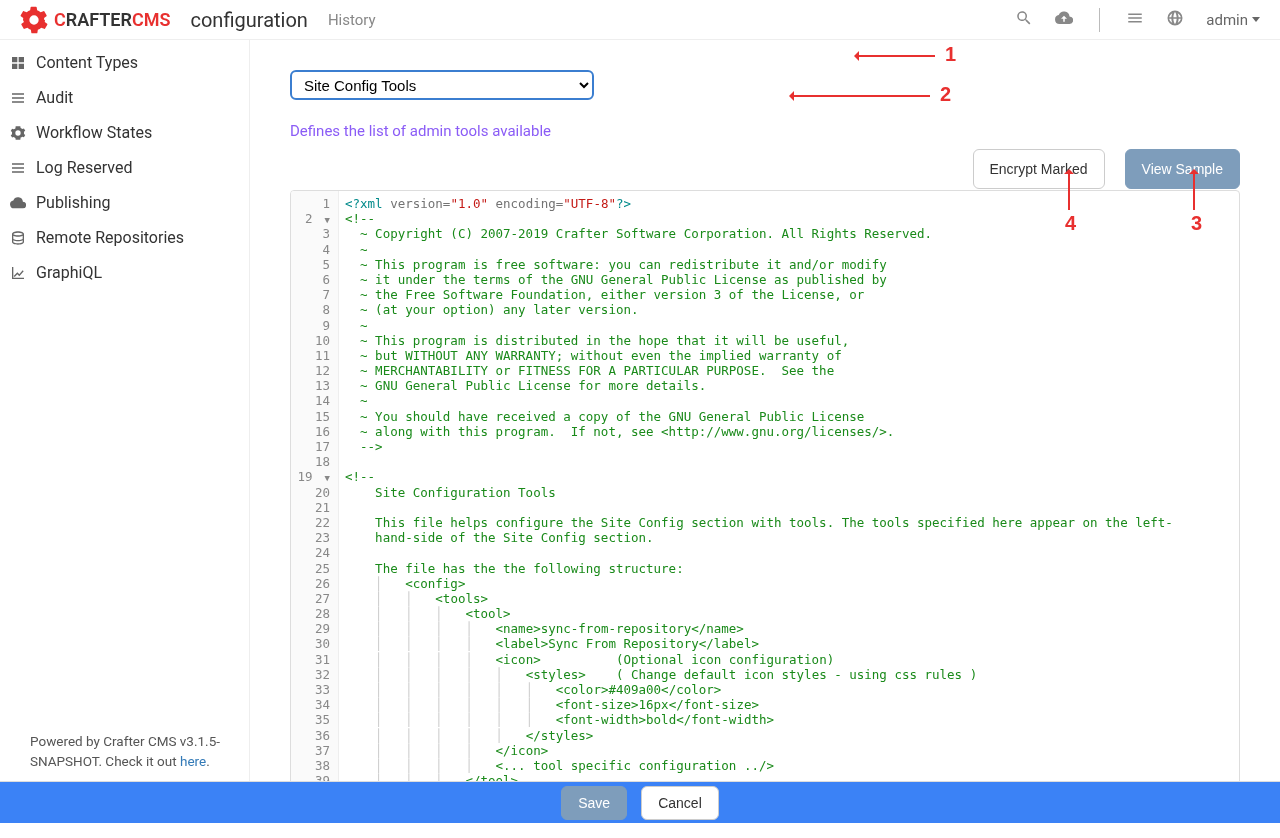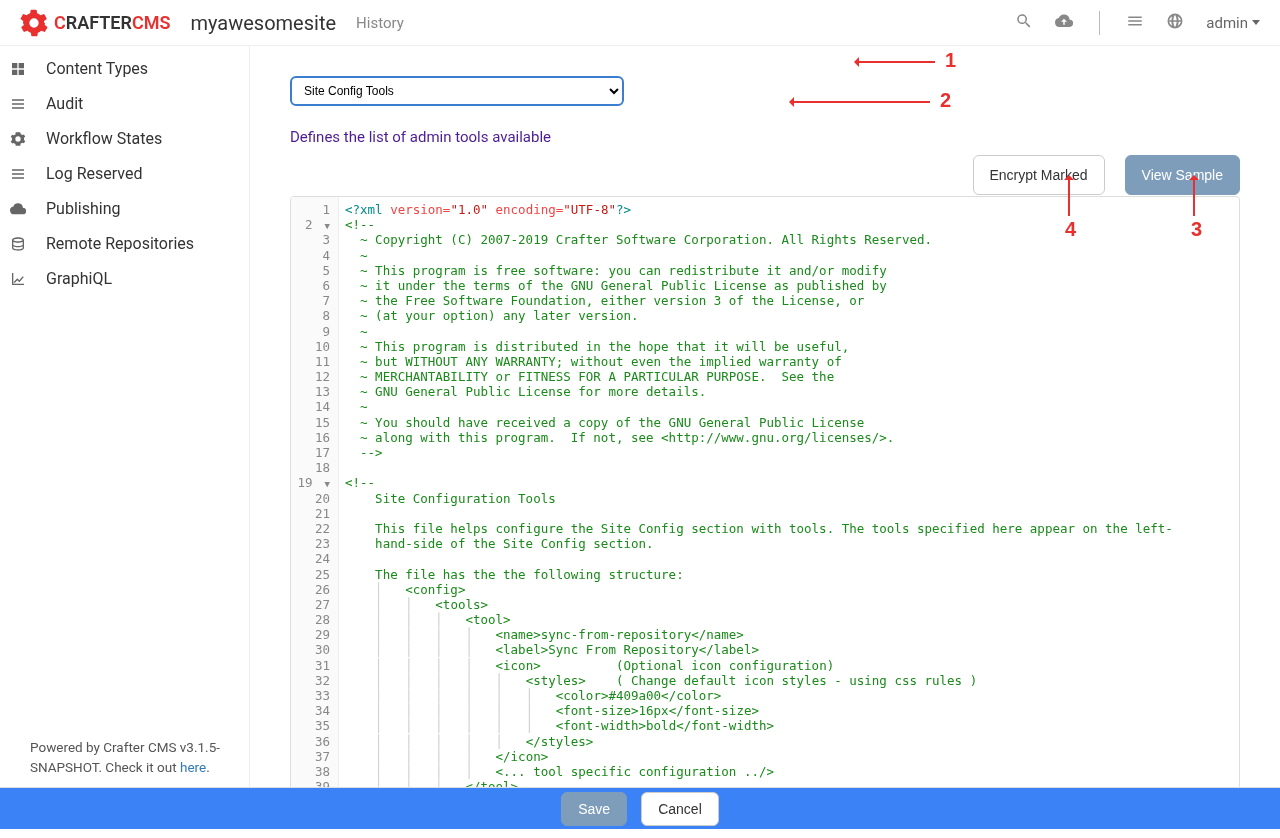--- a/index.html
+++ b/index.html
@@ -1,72 +1,72 @@
 <!DOCTYPE html>
 <html><head>
 <meta charset="utf-8">
 <style>
   * { box-sizing: border-box; margin: 0; padding: 0; }
   body { font-family: -apple-system, BlinkMacSystemFont, "Segoe UI", Roboto, "Helvetica Neue", Arial, sans-serif; font-size: 14px; color: #333; background: #fff; }
-  .header { height: 46px; display: flex; align-items: center; padding: 0 20px; border-bottom: 1px solid #eee; }
+  .header { height: 40px; display: flex; align-items: center; padding: 0 20px; border-bottom: 1px solid #eee; }
   .logo { display: flex; align-items: center; margin-right: 20px; }
   .logo-gear { width: 28px; height: 28px; margin-right: 6px; }
   .logo-text { font-size: 18px; font-weight: 600; color: #333; }
   .logo-text .red { color: #e8302f; }
   .site-name { font-size: 20px; color: #333; margin-right: 20px; }
   .history-link { font-size: 15px; color: #888; }
   .header-spacer { flex: 1; }
   .header-icons { display: flex; align-items: center; gap: 22px; color: #888; }
   .header-icons .divider { width: 1px; height: 24px; background: #bbb; margin: 0 4px; }
   .header-icons svg { width: 18px; height: 18px; fill: #888; }
   .admin-dd { font-size: 15px; color: #666; cursor: pointer; display:flex; align-items:center; gap:4px;}
   .caret-down { width:0; height:0; border-left:4px solid transparent; border-right:4px solid transparent; border-top:5px solid #666; display:inline-block;}
   .body { display: flex; height: calc(100vh - 55px - 42px); }
   .sidebar { width: 250px; border-right: 1px solid #eee; padding-top: 5px; display:flex; flex-direction:column;}
-  .side-item { display: flex; align-items: center; padding: 8px 10px; font-size: 16px; color: #333; cursor: pointer; gap: 20px; }
+  .side-item { display: flex; align-items: center; padding: 8px 10px; font-size: 16px; color: #333; cursor: pointer; gap: 10px; }
   .side-item.active { background: #7e9dbb; color: #fff; }
   .side-item svg { width: 16px; height: 16px; fill: #666; flex-shrink: 0; }
   .side-item.active svg { fill: #fff; }
   .sidebar-footer { margin-top:auto; padding: 10px 15px 10px 30px; font-size:13.5px; color:#555; line-height:1.5;}
   .sidebar-footer a { color:#337ab7; text-decoration:none;}
   .main { flex: 1; padding: 30px 40px 0 40px; position: relative; overflow:hidden;}
-  .select-box { width: 334px; height: 30px; border: 2px solid #3b7ed0; border-radius: 6px; padding: 0 8px; font-size: 12px; background: #fff; appearance: auto; }
-  .desc { margin-top: 22px; font-size: 15px; color: #4c1d95; }
+  .select-box { width: 304px; height: 30px; border: 2px solid #3b7ed0; border-radius: 6px; padding: 0 8px; font-size: 15px; background: #fff; appearance: auto; }
+  .desc { margin-top: 22px; font-size: 15px; color: #8b5cf6; }
   .btn-row { position: absolute; top: 109px; right: 40px; display: flex; gap: 20px; }
   .btn { display:inline-flex; align-items:center; justify-content:center; height: 40px; padding: 0 16px; border-radius: 6px; font-size: 14px; cursor: pointer; border: 1px solid #ccc; background:#fff; color:#333; }
   .btn-primary { background:#7e9dbb; color:#fff; border-color:#7e9dbb; }
   .editor { margin-top: 50px; border: 1px solid #ddd; border-radius:4px; height: 612px; overflow:hidden; display:flex; font-family: Menlo, Consolas, monospace; font-size: 12.5px; line-height: 15.2px;}
   .gutter { width: 48px; background:#fafafa; text-align:right; padding: 5px 8px 5px 0; color:#888; border-right:1px solid #eee;}
   .gutter div { height:15.2px; }
   .fold { color:#888; font-size:9px; display:inline-block; width:10px;}
   .code { flex:1; padding: 5px 0 5px 6px; white-space:pre; overflow:hidden; color:#333;}
   .code div { height:15.2px; }
   .c-decl { color:#008a8a;}
   .c-str  { color:#c41a16;}
-  .c-attr { color:#ef4444;}
+  .c-attr { color:#737373;}
   .c-cmt  { color:#1a8a1a;}
   .c-indent { color:#ccc; }
   .annot { position:absolute; color:#e8302f; font-weight:bold; pointer-events:none; font-size:20px; font-family:Arial,sans-serif;}
   .arrow-h { position:absolute; height:2px; background:#e8302f; pointer-events:none;}
   .arrow-h::before { content:""; position:absolute; left:-1px; top:-4px; border:5px solid transparent; border-right-color:#e8302f; border-left:0;}
   .arrow-v { position:absolute; width:2px; background:#e8302f; pointer-events:none;}
   .arrow-v::before { content:""; position:absolute; top:-1px; left:-4px; border:5px solid transparent; border-bottom-color:#e8302f; border-top:0;}
   .footer-bar { height:42px; border-top:1px solid #ddd; display:flex; align-items:center; justify-content:center; gap:14px; background:#3b82f6;}
 </style>
 </head>
 <body>
 
 <div class="header">
   <div class="logo">
     <svg class="logo-gear" viewBox="0 0 24 24">
         <path fill="#e8302f" d="M12 8a4 4 0 100 8 4 4 0 000-8zm9.4 4c0 .6-.1 1.1-.2 1.7l2.1 1.6c.2.2.3.5.1.7l-2 3.4c-.1.2-.4.3-.7.2l-2.5-1a7.7 7.7 0 01-2.9 1.7l-.4 2.6c0 .3-.3.5-.6.5h-4c-.3 0-.5-.2-.6-.5l-.4-2.6a7.7 7.7 0 01-2.9-1.7l-2.5 1c-.3.1-.5 0-.7-.2l-2-3.4c-.1-.2-.1-.5.1-.7l2.1-1.6A8.6 8.6 0 012.6 12c0-.6.1-1.1.2-1.7L.7 8.7c-.2-.2-.3-.5-.1-.7l2-3.4c.1-.2.4-.3.7-.2l2.5 1a7.7 7.7 0 012.9-1.7l.4-2.6c0-.3.3-.5.6-.5h4c.3 0 .5.2.6.5l.4 2.6c1 .4 2 .9 2.9 1.7l2.5-1c.3-.1.5 0 .7.2l2 3.4c.1.2.1.5-.1.7l-2.1 1.6c.1.6.2 1.1.2 1.7z"></path>
       </svg>
     <span class="logo-text"><span class="red">C</span><span>RAFTER</span><span class="red">CMS</span></span>
   </div>
-  <div class="site-name">myawesomesite</div>
+  <div class="site-name">configuration</div>
   <div class="history-link">History</div>
   <div class="header-spacer"></div>
   <div class="header-icons">
     <span><svg viewBox="0 0 24 24">
           <path d="M15.5 14h-.8l-.3-.3a6.5 6.5 0 10-.7.7l.3.3v.8l5 5L20.5 19l-5-5zm-6 0A4.5 4.5 0 1114 9.5 4.5 4.5 0 019.5 14z"></path>
         </svg></span>
     <span><svg viewBox="0 0 24 24">
           <path d="M19.4 10A7.5 7.5 0 005 8.1 6 6 0 006 20h13a5 5 0 00.4-10zM13 13v4h-2v-4H8l4-4 4 4h-3z"></path>
         </svg></span>
     <span class="divider"></span>

